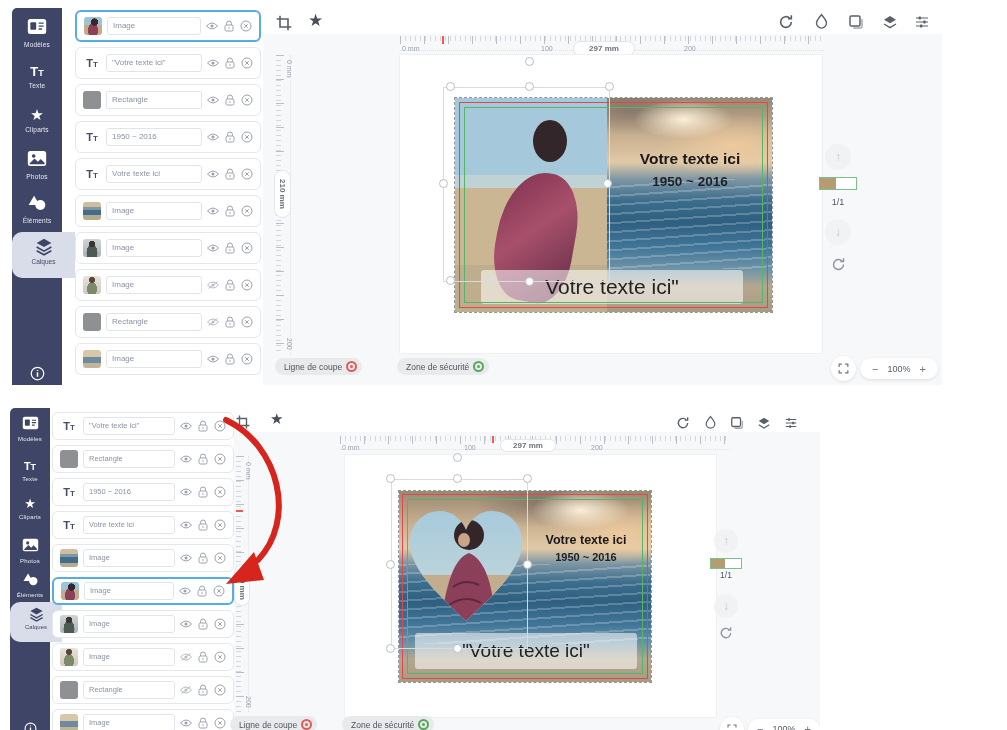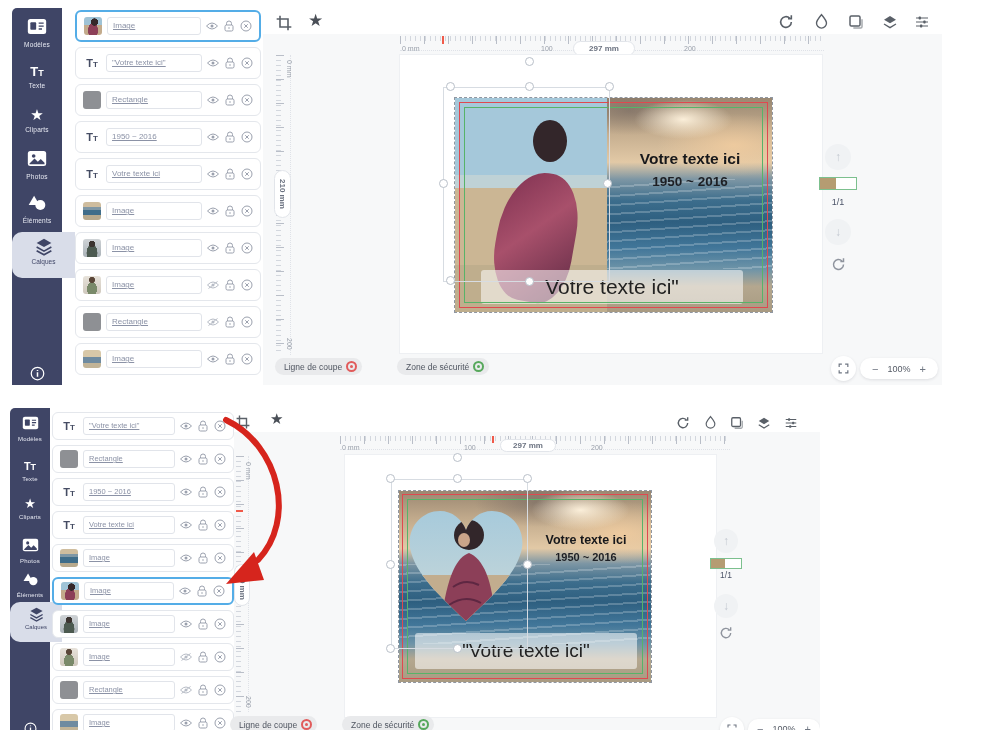--- a/index.html
+++ b/index.html
@@ -32,21 +32,21 @@
     linear-gradient(180deg,#cfd3d6,#aab2b8);}
   .th-girl{background:
     radial-gradient(circle at 50% 22%, #5a4638 0 17%, transparent 19%),
     radial-gradient(ellipse at 50% 72%, #7a8a6a 0 38%, transparent 40%),
     linear-gradient(180deg,#e7e2da,#cfc8bd);}
   .th-beach2{background:linear-gradient(180deg,#d8c8a8 0 40%,#6f8ba0 40% 70%,#c2b497 70%);}
   .th-rect{background:#8e9094;}
   .ticon{font-weight:bold;color:#454c63;font-size:11px;line-height:1;flex:none;width:18px;text-align:center;}
   .ticon .sm{font-size:8px;}
   .nbox{flex:1;height:18px;border:1px solid #e1e4ea;border-radius:3px;font-size:8px;color:#8b92a6;
-    padding:0 5px;line-height:16px;white-space:nowrap;overflow:hidden;background:#fff;text-decoration:underline;}
+    padding:0 5px;line-height:16px;white-space:nowrap;overflow:hidden;background:#fff;}
   .ric{width:12px;height:12px;color:#9ba1ae;flex:none;cursor:pointer;}
   .ric.off{color:#b7bcc6;}
   
   .tbi{position:absolute;color:#5a6068;cursor:pointer;}
   .star{color:#4a4f57;line-height:1;}
   
   .hruler{position:absolute;border-bottom:1px dotted #dfe2e8;
     background-image:
       repeating-linear-gradient(90deg,#b9bec8 0 1px,transparent 1px 24px),
       repeating-linear-gradient(90deg,#d3d7de 0 1px,transparent 1px 5px);

